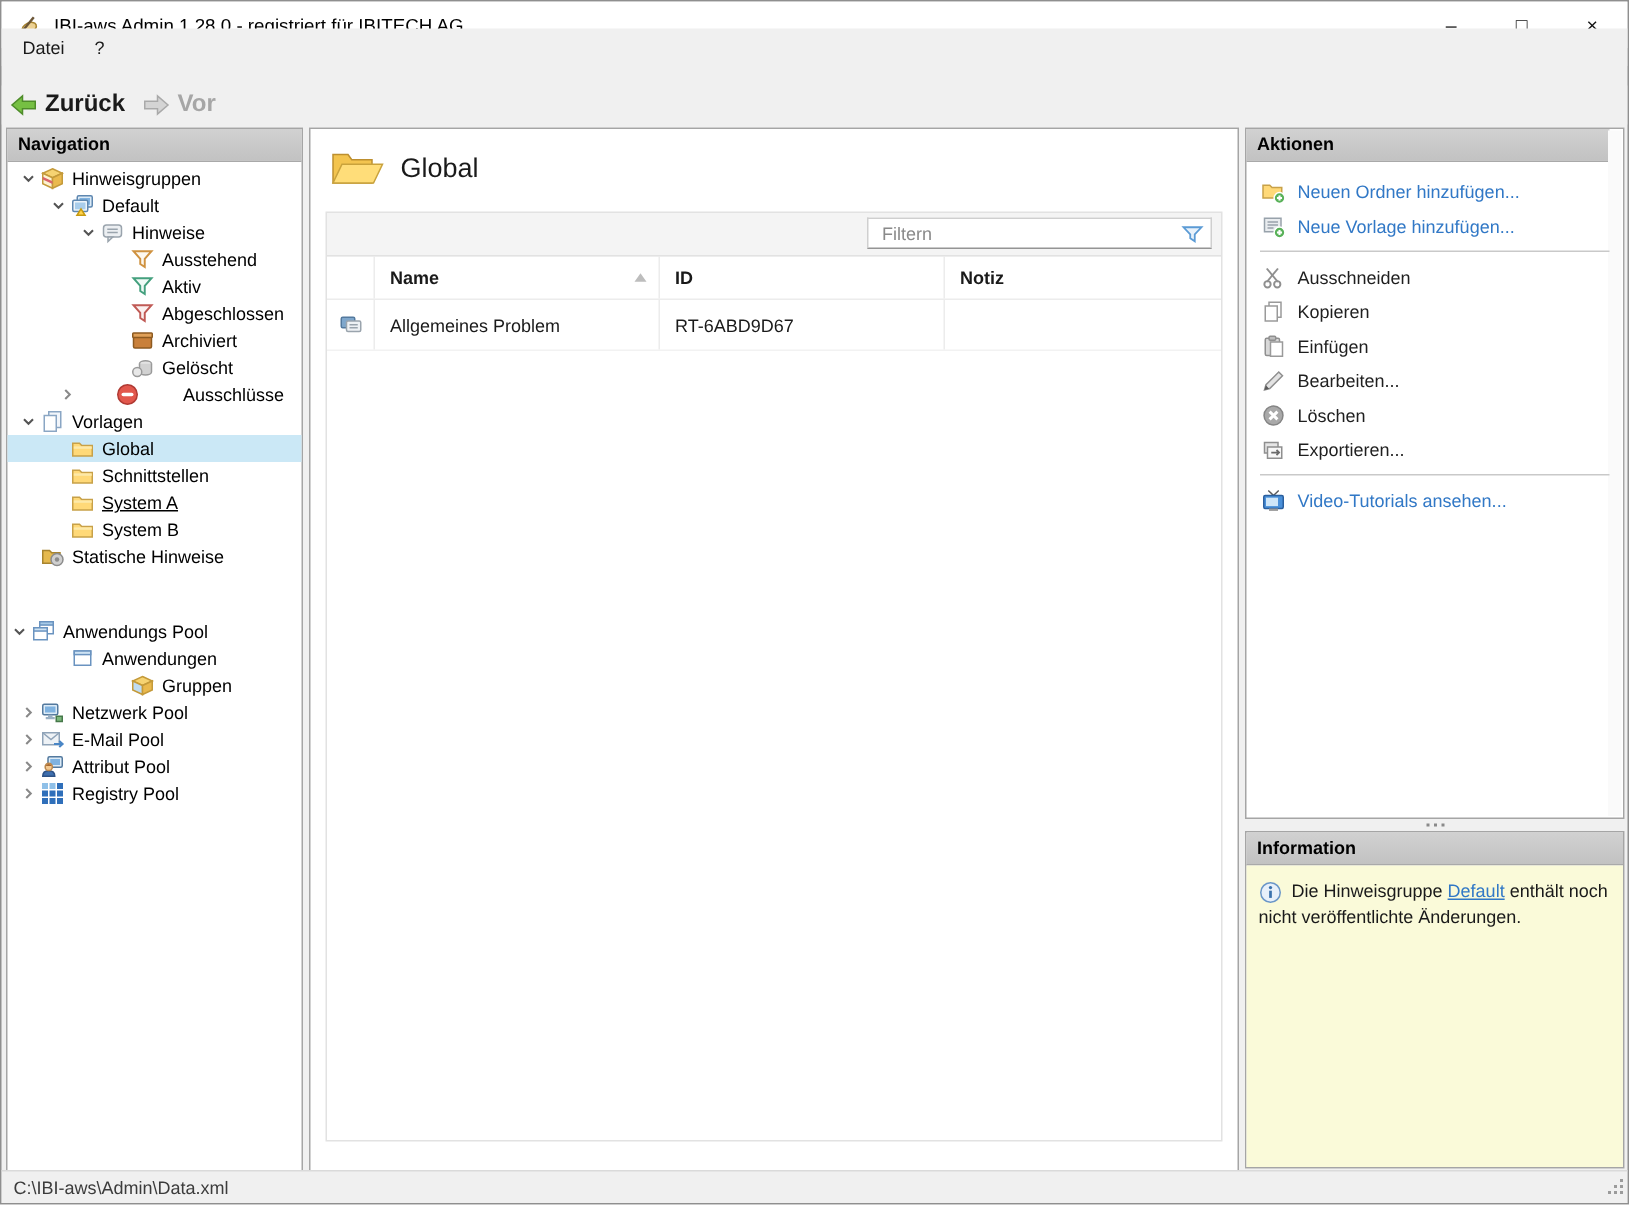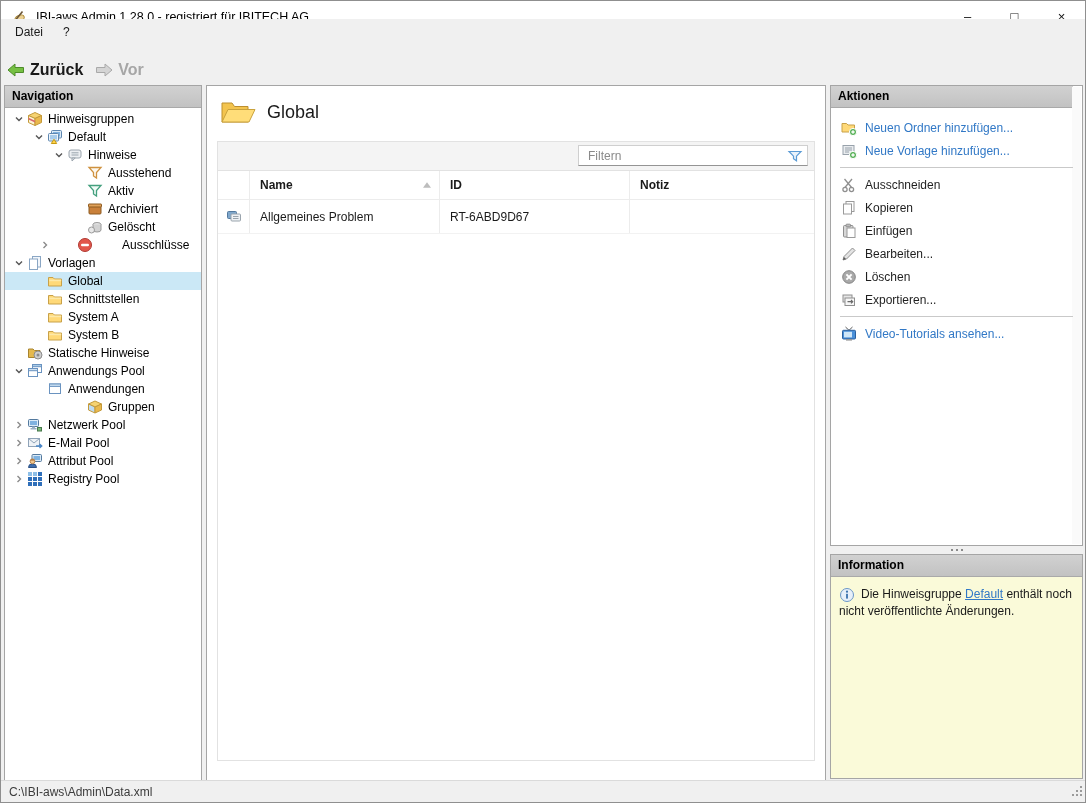--- a/index.html
+++ b/index.html
@@ -188,20 +188,29 @@
             <svg width="16" height="16" viewBox="0 0 16 16">
               <polygon points="2,2.5 14,2.5 9.5,7.5 9.5,13 6.5,11 6.5,7.5" fill="#f0faf6" stroke="#44a07e" stroke-width="1.3"></polygon>
             </svg>
           </span>
           <span class="tlabel">Aktiv</span>
         </div>
         <div class="tree-row" style="padding-left: 66px;">
           <span class="chev"></span>
           <span class="icon">
             <svg width="16" height="16" viewBox="0 0 16 16">
+              <polygon points="2,2.5 14,2.5 9.5,7.5 9.5,13 6.5,11 6.5,7.5" fill="#fbf0ef" stroke="#c05a55" stroke-width="1.3"></polygon>
+            </svg>
+          </span>
+          <span class="tlabel">Abgeschlossen</span>
+        </div>
+        <div class="tree-row" style="padding-left: 66px;">
+          <span class="chev"></span>
+          <span class="icon">
+            <svg width="16" height="16" viewBox="0 0 16 16">
               <rect x="2" y="5.5" width="12" height="7.5" rx="1" fill="#c9803a" stroke="#8d5a20"></rect>
               <rect x="1.5" y="3" width="13" height="3" rx="0.5" fill="#e0a159" stroke="#8d5a20"></rect>
             </svg>
           </span>
           <span class="tlabel">Archiviert</span>
         </div>
         <div class="tree-row" style="padding-left: 66px;">
           <span class="chev"></span>
           <span class="icon">
             <svg width="16" height="16" viewBox="0 0 16 16">
@@ -253,21 +262,21 @@
         <div class="tree-row" style="padding-left: 26px;">
           <span class="chev"></span>
           <span class="icon">
             <svg width="16" height="16" viewBox="0 0 16 16">
               <path d="M1.5 4.5 L6 4.5 L7.5 6 L14.5 6 L14.5 13 L1.5 13 Z" fill="#ffd978" stroke="#c8a148"></path>
               <rect x="2.2" y="6.6" width="12" height="1.6" fill="#fde9a9"></rect>
             </svg>
           </span>
           <span class="tlabel">Schnittstellen</span>
         </div>
-        <div class="tree-row" style="padding-left: 26px;">
+        <div class="tree-row" style="padding-left: 26px; text-decoration: underline;">
           <span class="chev"></span>
           <span class="icon">
             <svg width="16" height="16" viewBox="0 0 16 16">
               <path d="M1.5 4.5 L6 4.5 L7.5 6 L14.5 6 L14.5 13 L1.5 13 Z" fill="#ffd978" stroke="#c8a148"></path>
               <rect x="2.2" y="6.6" width="12" height="1.6" fill="#fde9a9"></rect>
             </svg>
           </span>
           <span class="tlabel">System A</span>
         </div>
         <div class="tree-row" style="padding-left: 26px;">
@@ -284,21 +293,21 @@
           <span class="chev"></span>
           <span class="icon">
             <svg width="16" height="16" viewBox="0 0 16 16">
               <path d="M1.5 4 L6 4 L7.5 5.5 L13 5.5 L13 12.5 L1.5 12.5 Z" fill="#e5b94e" stroke="#a8842e"></path>
               <circle cx="11" cy="10" r="4" fill="#cfcfcf" stroke="#8c8c8c"></circle>
               <circle cx="11" cy="10" r="1.5" fill="#8c8c8c"></circle>
             </svg>
           </span>
           <span class="tlabel">Statische Hinweise</span>
         </div>
-        <div class="tree-row" style="padding-left: 6px;">
+        <div class="tree-row" style="padding-left: 0; margin-top: 32px;">
           <span class="chev">
             <svg width="10" height="10" viewBox="0 0 10 10">
               <polyline points="2,3.5 5,6.5 8,3.5" fill="none" stroke="#565656" stroke-width="1.4"></polyline>
             </svg>
           </span>
           <span class="icon">
             <svg width="16" height="16" viewBox="0 0 16 16">
               <rect x="5.5" y="1.5" width="9" height="8" fill="#fff" stroke="#6a93c0"></rect>
               <rect x="5.5" y="1.5" width="9" height="2.2" fill="#a8cbe8" stroke="#6a93c0"></rect>
               <rect x="1.5" y="5.5" width="9" height="8" fill="#fff" stroke="#6a93c0"></rect>

